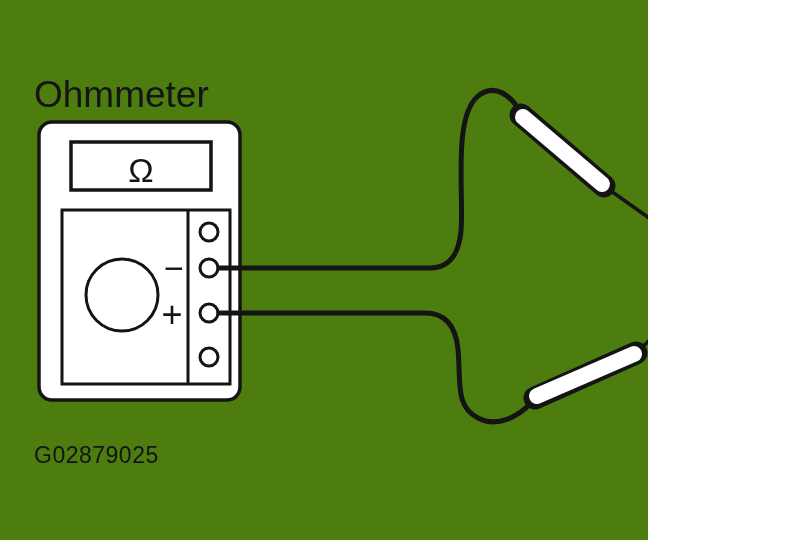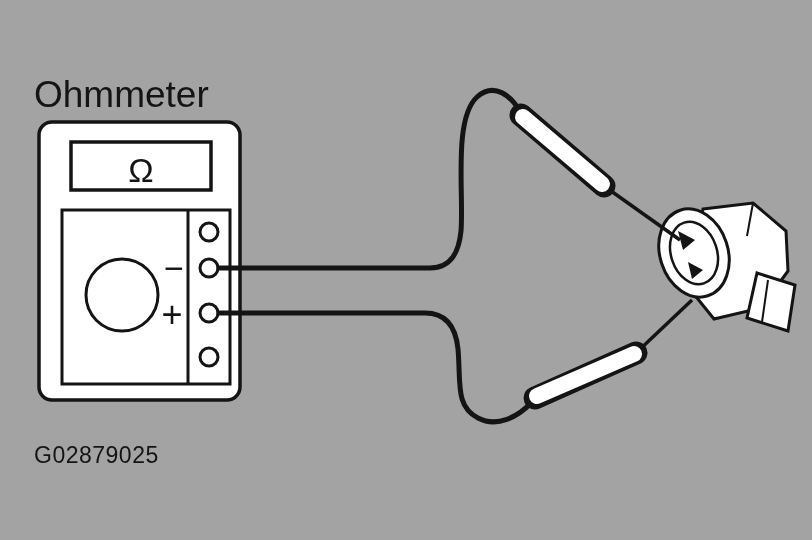--- a/index.html
+++ b/index.html
@@ -2,23 +2,23 @@
 <html><head>
 <meta charset="utf-8">
 <style>
   html, body {
     margin: 0;
     padding: 0;
     background: #ffffff;
   }
   .page {
     position: relative;
-    width: 812px;
+    width: 648px;
     height: 540px;
-    background: #a3a3a3;
+    background: #4d7c0f;
     overflow: hidden;
     font-family: "Liberation Sans", sans-serif;
   }
   svg { display: block; }
   text {
     fill: #141414;
     font-family: "Liberation Sans", sans-serif;
   }
 </style>
 </head>

